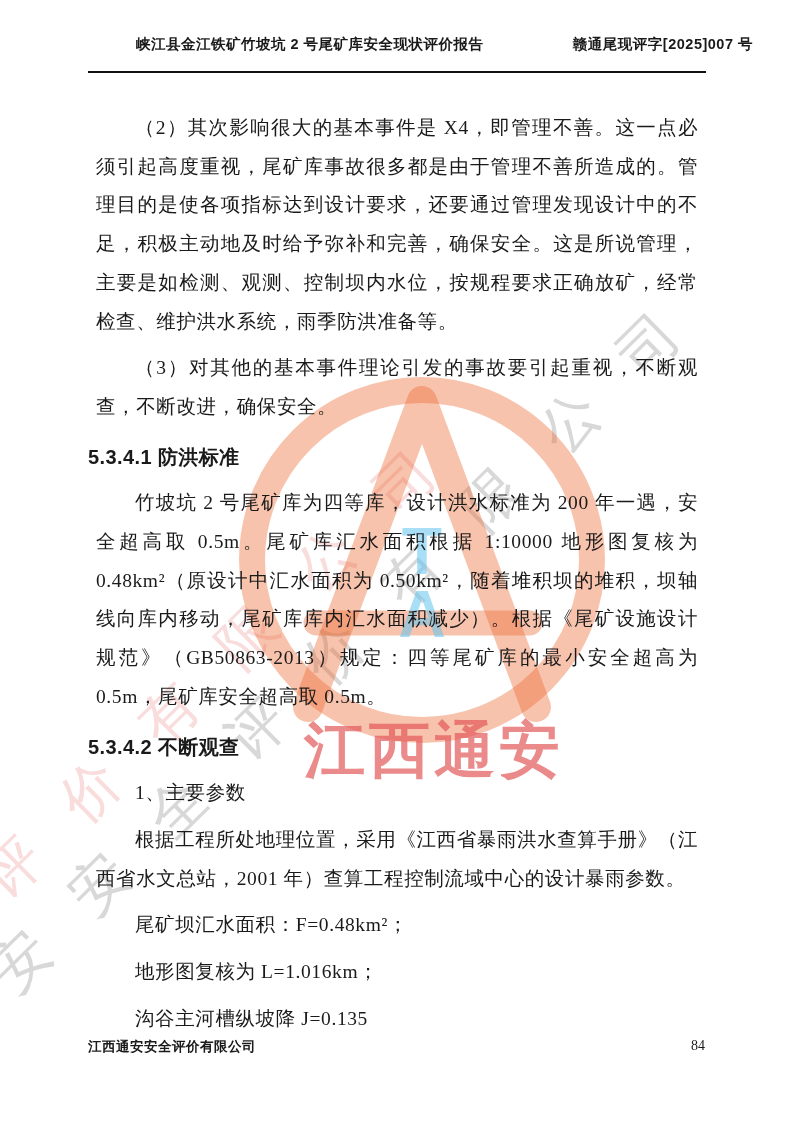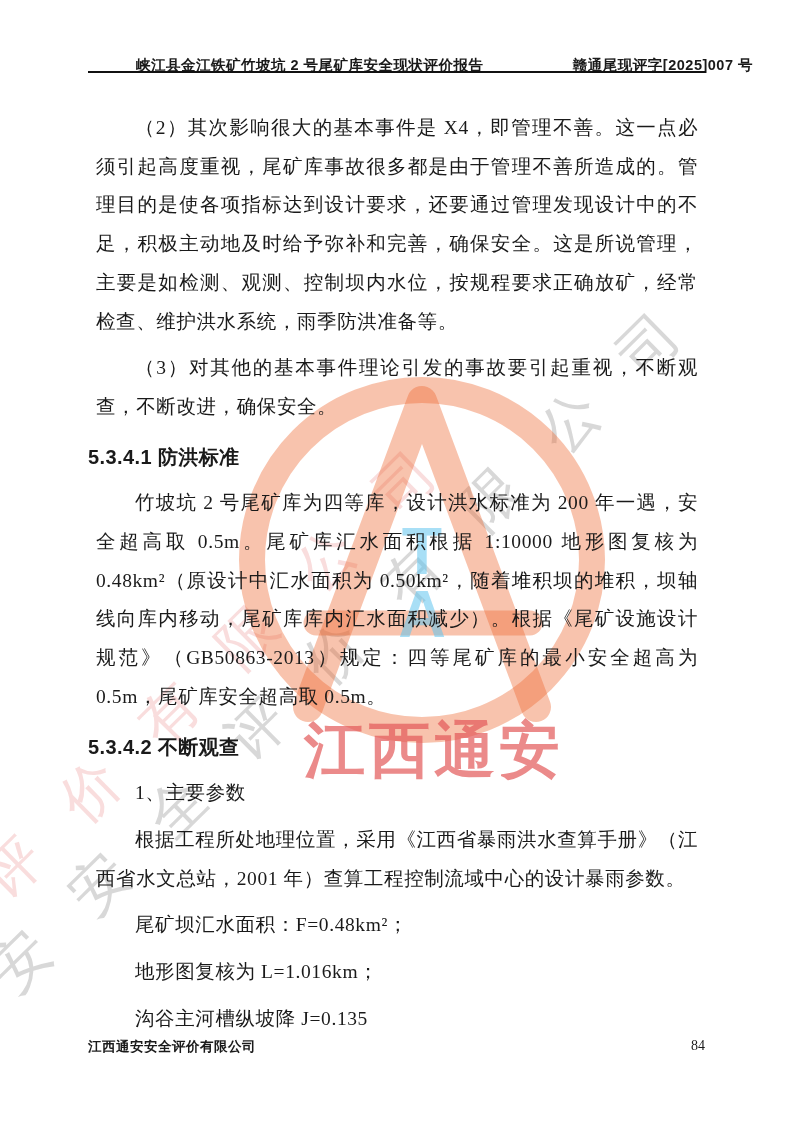--- a/index.html
+++ b/index.html
@@ -4,21 +4,21 @@
 <style>
   html,body { margin:0; padding:0; background:#e8e8e8; }
   .page {
     position:relative; width:793px; height:1122px; margin:0 auto;
     background:#ffffff; overflow:hidden;
     font-family:"Liberation Serif","DejaVu Serif",serif;
     color:#1a1a1a;
   }
 
   
-  .header { position:absolute; left:88px; width:617px; top:56px; z-index:2;padding-left:48px; }
+  .header { position:absolute; left:88px; width:617px; top:35px; z-index:2;padding-left:48px; }
   .header-row { display:flex; justify-content:space-between; align-items:baseline; }
   .header-left  { font-family:"Liberation Sans","DejaVu Sans",sans-serif; font-weight:bold; font-size:14.5px; letter-spacing:0.5px; }
   .header-right { font-family:"Liberation Sans","DejaVu Sans",sans-serif; font-weight:bold; font-size:14.5px; letter-spacing:0.5px;margin-left:48px; }
   .header-rule { position:absolute; left:88px; width:618px; top:71px; height:2px; background:#111; z-index:2; }
 
   
   .content {
     position:absolute; left:88px; width:618px; top:101px; z-index:2;
     font-size:19.5px; line-height:38.7px; letter-spacing:0.6px;
   }

